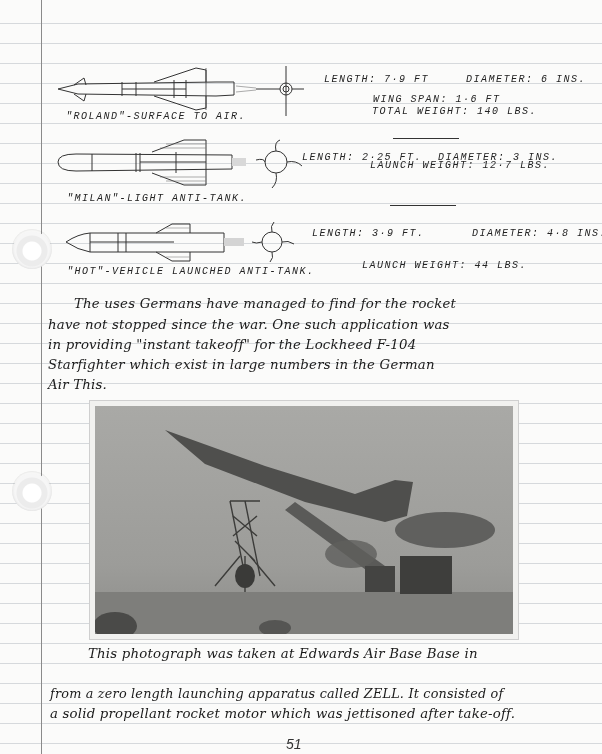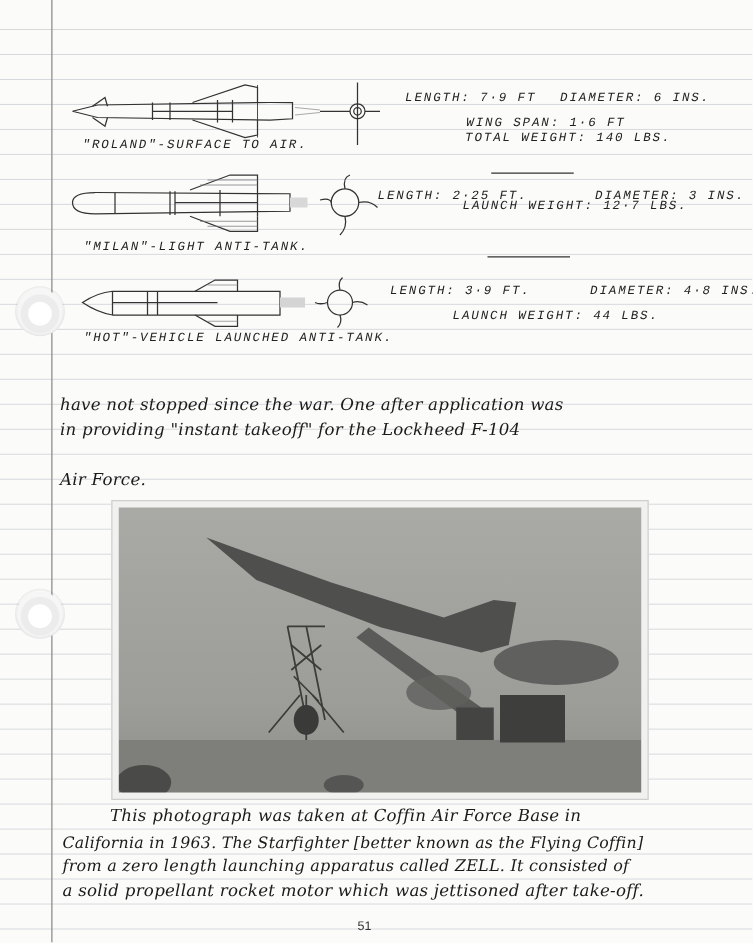--- a/index.html
+++ b/index.html
@@ -61,21 +61,21 @@
       border: 1px solid #cfcfcf;
     }
     .photo-inner {
       position: absolute; left: 5px; top: 5px; right: 5px; bottom: 5px;
       background: linear-gradient(#a9a9a6, #9c9c99 70%, #8c8c89);
       overflow: hidden;
     }
     .page-number {
       position: absolute; left: 286px; top: 736px;
       font-family: "Liberation Sans", sans-serif;
-      font-size: 10px; color: #333;
+      font-size: 14px; font-style: italic; color: #333;
     }
   </style>
 </head>
 <body>
 
 <div class="page">
   <div class="margin-line"></div>
   <div class="punch-hole hole-1"></div>
   <div class="punch-hole hole-2"></div>
 
@@ -93,21 +93,21 @@
     <line x1="150" y1="4" x2="150" y2="46" stroke-width="0.7"></line>
     <path d="M180 22 L200 24 M180 28 L200 26" stroke="#aaa"></path>
     <line x1="200" y1="25" x2="224" y2="25"></line>
     <circle cx="230" cy="25" r="6"></circle>
       <circle cx="230" cy="25" r="3"></circle>
     <line x1="230" y1="2" x2="230" y2="52"></line>
     <line x1="236" y1="25" x2="248" y2="25"></line>
   </svg>
   <div class="hand-caps" style="left:66px;top:111px">"ROLAND"-SURFACE TO AIR.</div>
   <div class="hand-caps" style="left:324px;top:74px">LENGTH: 7·9 FT</div>
-  <div class="hand-caps" style="left:448px;top:74px">DIAMETER: 6 INS.</div>
+  <div class="hand-caps" style="left:466px;top:74px">DIAMETER: 6 INS.</div>
   <div class="hand-caps" style="left:373px;top:94px">WING SPAN: 1·6 FT</div>
   <div class="hand-caps" style="left:372px;top:106px">TOTAL WEIGHT: 140 LBS.</div>
   <div class="divider" style="left:393px;top:138px"></div>
 
   <svg class="missile-svg" style="left:56px;top:138px" width="250" height="56" viewBox="0 0 250 56" fill="none" stroke="#333" stroke-width="1">
     <path d="M20 16 Q2 16 2 24 Q2 33 20 33 L176 31 L176 17 Z"></path>
     <line x1="36" y1="16" x2="36" y2="33"></line>
       <line x1="80" y1="15" x2="80" y2="34"></line>
     <line x1="84" y1="15" x2="84" y2="34"></line>
       <line x1="84" y1="24" x2="150" y2="24"></line>
@@ -123,21 +123,21 @@
       <line x1="150" y1="14" x2="150" y2="35"></line>
     <rect x="176" y="20" width="14" height="8" fill="#d8d8d8" stroke="none"></rect>
     <circle cx="220" cy="24" r="11"></circle>
     <path d="M200 22 Q208 20 209 24"></path>
       <path d="M220 13 Q218 4 224 2"></path>
     <path d="M231 24 Q240 22 246 28"></path>
       <path d="M220 35 Q222 44 216 50"></path>
   </svg>
   <div class="hand-caps" style="left:67px;top:193px">"MILAN"-LIGHT ANTI-TANK.</div>
   <div class="hand-caps" style="left:302px;top:152px">LENGTH: 2·25 FT.</div>
-  <div class="hand-caps" style="left:476px;top:152px">DIAMETER: 3 INS.</div>
+  <div class="hand-caps" style="left:438px;top:152px">DIAMETER: 3 INS.</div>
   <div class="hand-caps" style="left:370px;top:160px">LAUNCH WEIGHT: 12·7 LBS.</div>
   <div class="divider" style="left:390px;top:205px"></div>
 
   <svg class="missile-svg" style="left:64px;top:220px" width="250" height="46" viewBox="0 0 250 46" fill="none" stroke="#333" stroke-width="1">
     <path d="M2 22 Q14 14 26 13 L160 13 L160 32 L26 32 Q14 30 2 22 Z"></path>
     <line x1="26" y1="13" x2="26" y2="32"></line>
       <line x1="54" y1="13" x2="54" y2="32"></line>
     <line x1="62" y1="13" x2="62" y2="32"></line>
       <line x1="26" y1="22" x2="110" y2="22"></line>
     <path d="M92 13 L108 4 L126 4 L126 13"></path>
@@ -149,25 +149,27 @@
     <rect x="160" y="18" width="20" height="8" fill="#d4d4d4" stroke="none"></rect>
     <circle cx="208" cy="22" r="10"></circle>
     <path d="M198 22 Q192 24 188 22"></path>
       <path d="M208 12 Q206 6 210 2"></path>
     <path d="M218 22 Q224 20 230 24"></path>
       <path d="M208 32 Q210 38 206 42"></path>
   </svg>
   <div class="hand-caps" style="left:67px;top:266px">"HOT"-VEHICLE LAUNCHED ANTI-TANK.</div>
   <div class="hand-caps" style="left:312px;top:228px">LENGTH: 3·9 FT.</div>
   <div class="hand-caps" style="left:472px;top:228px">DIAMETER: 4·8 INS.</div>
-  <div class="hand-caps" style="left:362px;top:248px">LAUNCH WEIGHT: 44 LBS.</div>
+  <div class="hand-caps" style="left:362px;top:260px">LAUNCH WEIGHT: 44 LBS.</div>
 
-  <div class="script" style="left:48px;top:317px">have not stopped since the war. One after application was</div>
+  <div class="script" style="left:74px;top:296px">The uses Germans have managed to find for the rocket</div>
+  <div class="script" style="left:48px;top:317px">have not stopped since the war. One such application was</div>
   <div class="script" style="left:48px;top:337px">in providing "instant takeoff" for the Lockheed F-104</div>
-  <div class="script" style="left:48px;top:377px">Air Force.</div>
+  <div class="script" style="left:48px;top:357px">Starfighter which exist in large numbers in the German</div>
+  <div class="script" style="left:48px;top:377px">Air This.</div>
 
   <div class="photo">
     <div class="photo-inner">
       <svg width="418" height="228" viewBox="0 0 418 228">
         <rect x="0" y="186" width="418" height="42" fill="#7e7e7b"></rect>
         <ellipse cx="20" cy="220" rx="22" ry="14" fill="#4a4a48"></ellipse>
         <ellipse cx="180" cy="222" rx="16" ry="8" fill="#555553"></ellipse>
         <path d="M70 24 L170 60 L260 88 L300 74 L318 76 L312 110 L290 116 L210 96 L110 58 Z" fill="#4f4f4d"></path>
         <path d="M200 96 L290 160 L300 172 L290 178 L190 104 Z" fill="#5a5a58"></path>
         <g stroke="#3c3c3a" stroke-width="1.4" fill="none">
@@ -177,19 +179,18 @@
         </g>
         <ellipse cx="150" cy="170" rx="10" ry="12" fill="#3a3a38"></ellipse>
         <rect x="305" y="150" width="52" height="38" fill="#3e3e3c"></rect>
         <rect x="270" y="160" width="30" height="26" fill="#444442"></rect>
         <ellipse cx="350" cy="124" rx="50" ry="18" fill="#555553" opacity="0.85"></ellipse>
         <ellipse cx="256" cy="148" rx="26" ry="14" fill="#5f5f5d" opacity="0.8"></ellipse>
       </svg>
     </div>
   </div>
 
-  <div class="script" style="left:88px;top:646px">This photograph was taken at Coffin Air Force Base in</div>
-  <div class="script" style="left:50px;top:666px;font-size:12.6px">California in 1963. The Starfighter [better known as the Flying Coffin]</div>
+  <div class="script" style="left:88px;top:646px">This photograph was taken at Edwards Air Base Base in</div>
   <div class="script" style="left:50px;top:706px">a solid propellant rocket motor which was jettisoned after take-off.</div>
   <div class="script" style="left:50px;top:686px;font-size:12.8px">from a zero length launching apparatus called ZELL. It consisted of</div>
 
   <div class="page-number">51</div>
 </div>
 
 </body></html>

